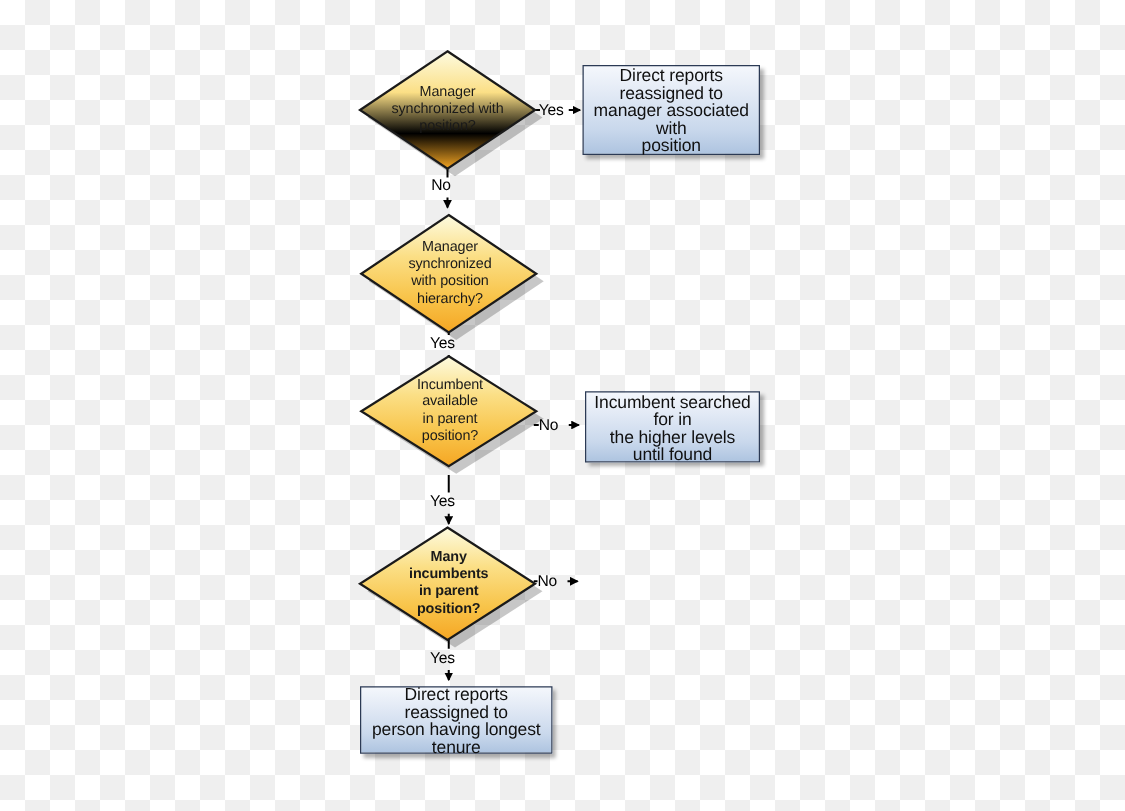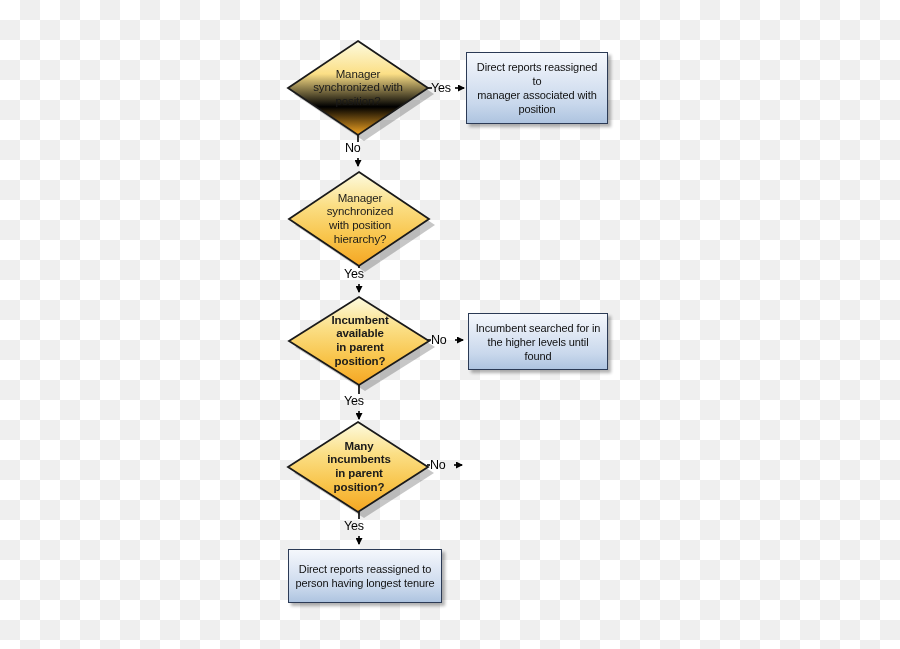--- a/index.html
+++ b/index.html
@@ -59,21 +59,21 @@
     position: absolute;
     box-sizing: border-box;
     border: 1.5px solid #2b3a55;
     background: linear-gradient(to bottom, #f4f7fc 0%, #e4ebf6 28%, #c9d8ec 72%, #aec4e0 100%);
     box-shadow: 3px 3px 3px rgba(0,0,0,0.30);
     display: flex;
     align-items: center;
     justify-content: center;
     text-align: center;
     color: #101010;
-    font-size: 11px;
+    font-size: 14px;
     line-height: 14px;
     white-space: pre-line;
     padding: 2px 6px;
     letter-spacing: -0.1px;
   }
 
   
   .conn {
     position: absolute;
     left: 0;
@@ -158,21 +158,21 @@
       </defs>
       <polygon points="73,6 143,53 73,100 3,53" fill="rgba(0,0,0,0.22)" transform="translate(3,3)"></polygon>
       <polygon points="70,3 140,50 70,97 0,50" fill="url(#dgrad2)" stroke="#1a1a1a" stroke-width="1.8" stroke-linejoin="miter"></polygon>
     </svg>
     <div class="dlabel">Manager
 synchronized
 with position
 hierarchy?</div>
   </div>
 
-  <div class="diamond" style="left:289px; top:294px; width:142px; height:94px;font-weight:bold;">
+  <div class="diamond" style="left:289px; top:282px; width:142px; height:94px;">
     <svg width="142" height="94" viewBox="0 0 142 94" xmlns="http://www.w3.org/2000/svg">
       <defs>
         <linearGradient id="dgrad3" x1="0" y1="0" x2="0" y2="1">
           <stop offset="0%" stop-color="#fdfbe0"></stop>
           <stop offset="35%" stop-color="#fbdf86"></stop>
           <stop offset="70%" stop-color="#f8c44a"></stop>
           <stop offset="100%" stop-color="#f5a623"></stop>
         </linearGradient>
       </defs>
       <polygon points="73,6 143,50 73,94 3,50" fill="rgba(0,0,0,0.22)" transform="translate(3,3)"></polygon>

